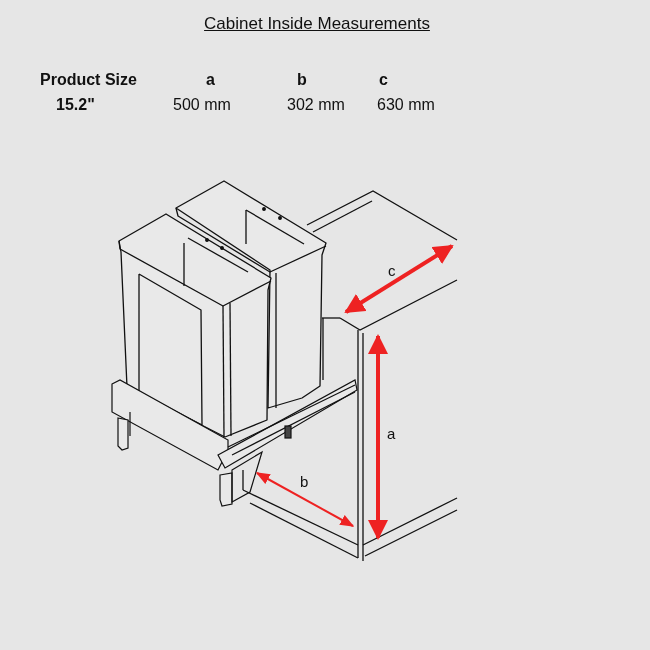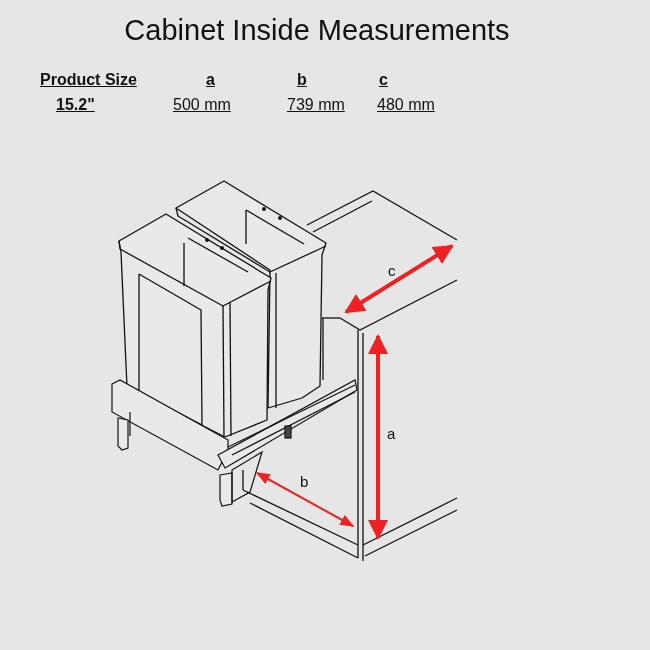--- a/index.html
+++ b/index.html
@@ -1,39 +1,39 @@
 <!DOCTYPE html>
 <html><head>
 <meta charset="utf-8">
 <style>
   html, body { margin: 0; padding: 0; }
   body { width: 650px; height: 650px; background: #e6e6e6; position: relative; overflow: hidden; font-family: "Liberation Sans", sans-serif; color: #111; }
-  .title { position: absolute; left: 0; width: 634px; top: 14px; text-align: center; font-size: 29px; font-weight: normal; }
+  .title { position: absolute; left: 0; width: 634px; top: 14px; text-align: center; font-size: 17px; font-weight: normal; text-decoration: underline; }
   .tbl { position: absolute; top: 71px; left: 0; width: 650px; font-size: 16px; }
-  .cell { position: absolute; white-space: nowrap; text-decoration: underline; }
+  .cell { position: absolute; white-space: nowrap; }
   .hdr { font-weight: bold; top: 0; }
   .val { top: 25px; }
   .bold { font-weight: bold; }
   svg { position: absolute; left: 0; top: 0; }
   .lbl { font-family: "Liberation Sans", sans-serif; font-size: 15px; fill: #111; }
 </style>
 </head>
 <body>
 
 <div class="title">Cabinet Inside Measurements</div>
 
 <div class="tbl">
   <span class="cell hdr" style="left:40px">Product Size</span>
   <span class="cell hdr" style="left:206px">a</span>
   <span class="cell hdr" style="left:297px">b</span>
   <span class="cell hdr" style="left:379px">c</span>
   <span class="cell val bold" style="left:56px">15.2"</span>
   <span class="cell val" style="left:173px">500 mm</span>
-  <span class="cell val" style="left:287px">739 mm</span>
-  <span class="cell val" style="left:377px">480 mm</span>
+  <span class="cell val" style="left:287px">302 mm</span>
+  <span class="cell val" style="left:377px">630 mm</span>
 </div>
 
 <svg width="650" height="650" viewBox="0 0 650 650">
   <defs>
     <marker id="ah" viewBox="0 0 10 10" refX="9" refY="5" markerWidth="5" markerHeight="5" orient="auto-start-reverse">
       <path d="M0,0 L10,5 L0,10 z" fill="#ee2222"></path>
     </marker>
     <marker id="ahs" viewBox="0 0 10 10" refX="9" refY="5" markerWidth="7" markerHeight="7" orient="auto-start-reverse">
       <path d="M0,1 L10,5 L0,9 z" fill="#ee2222"></path>
     </marker>

